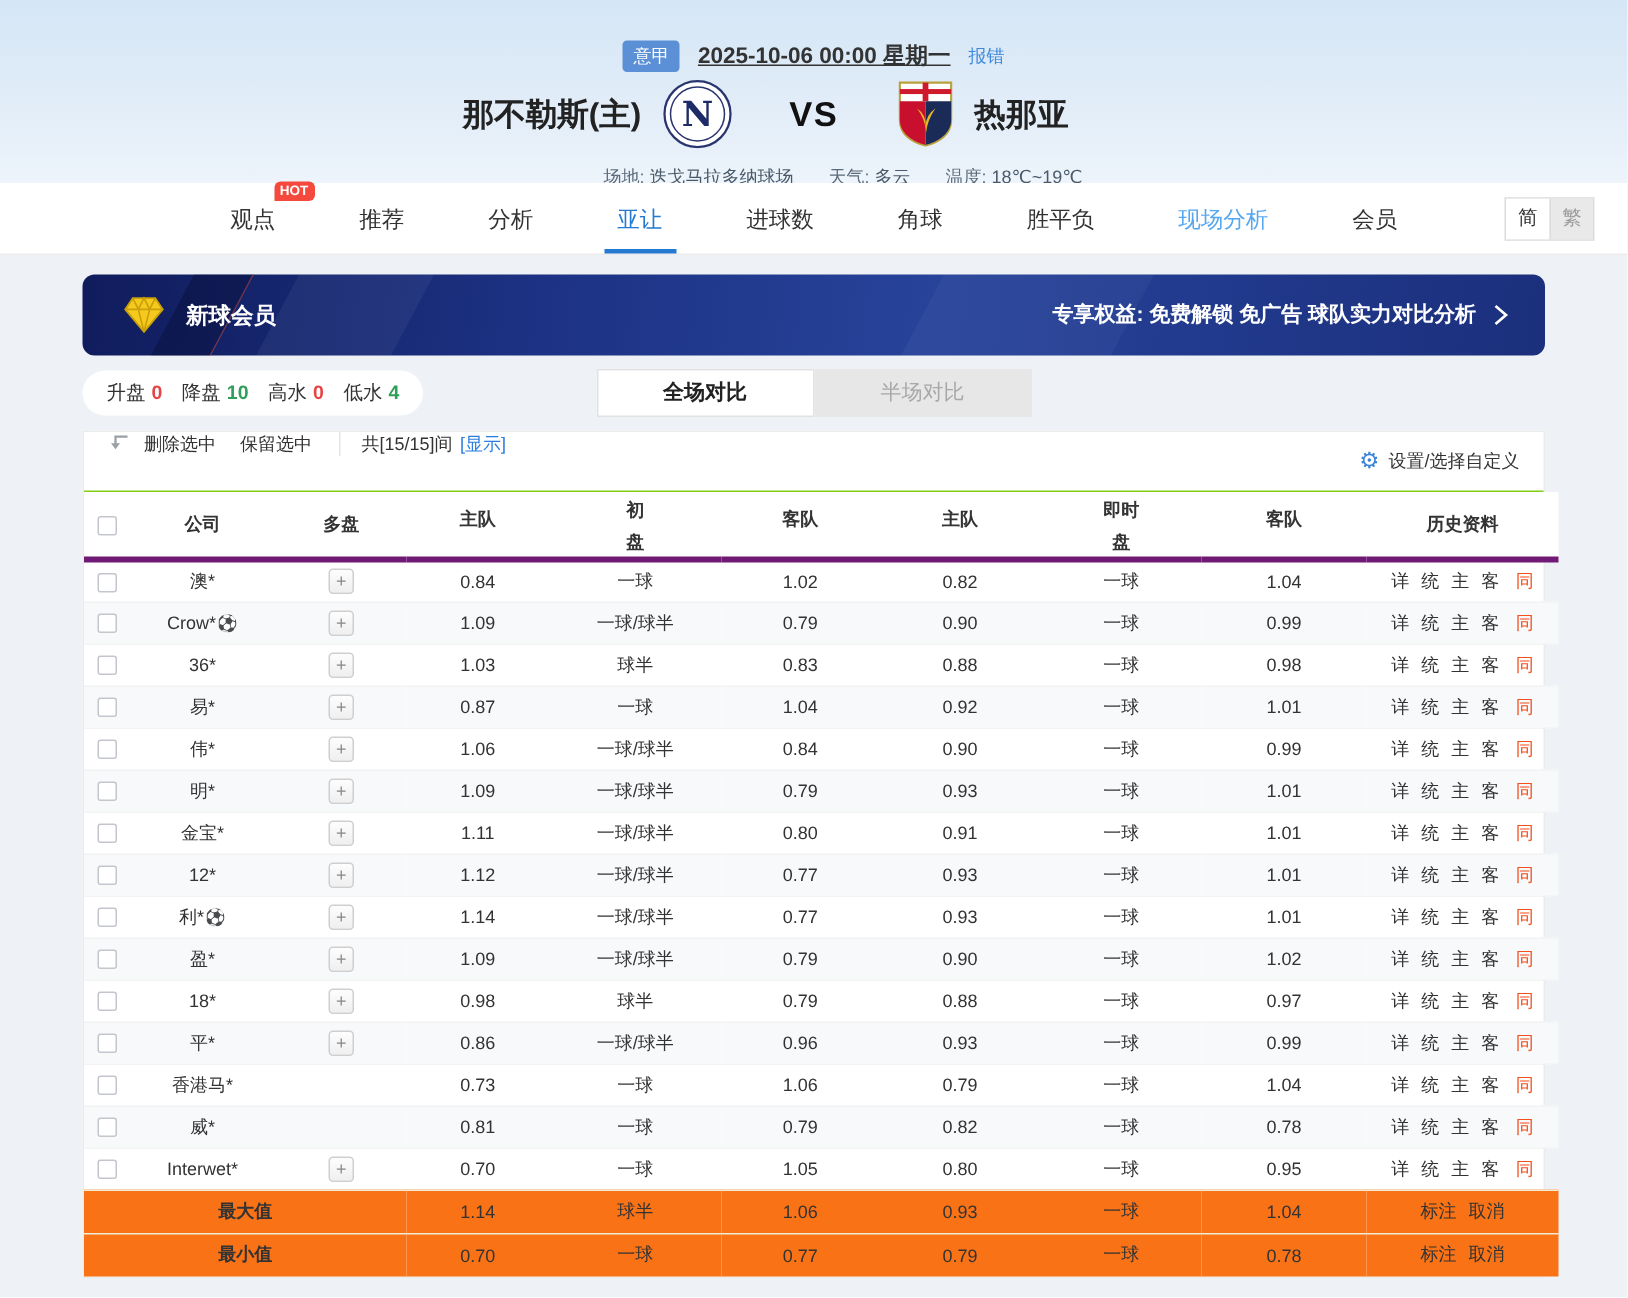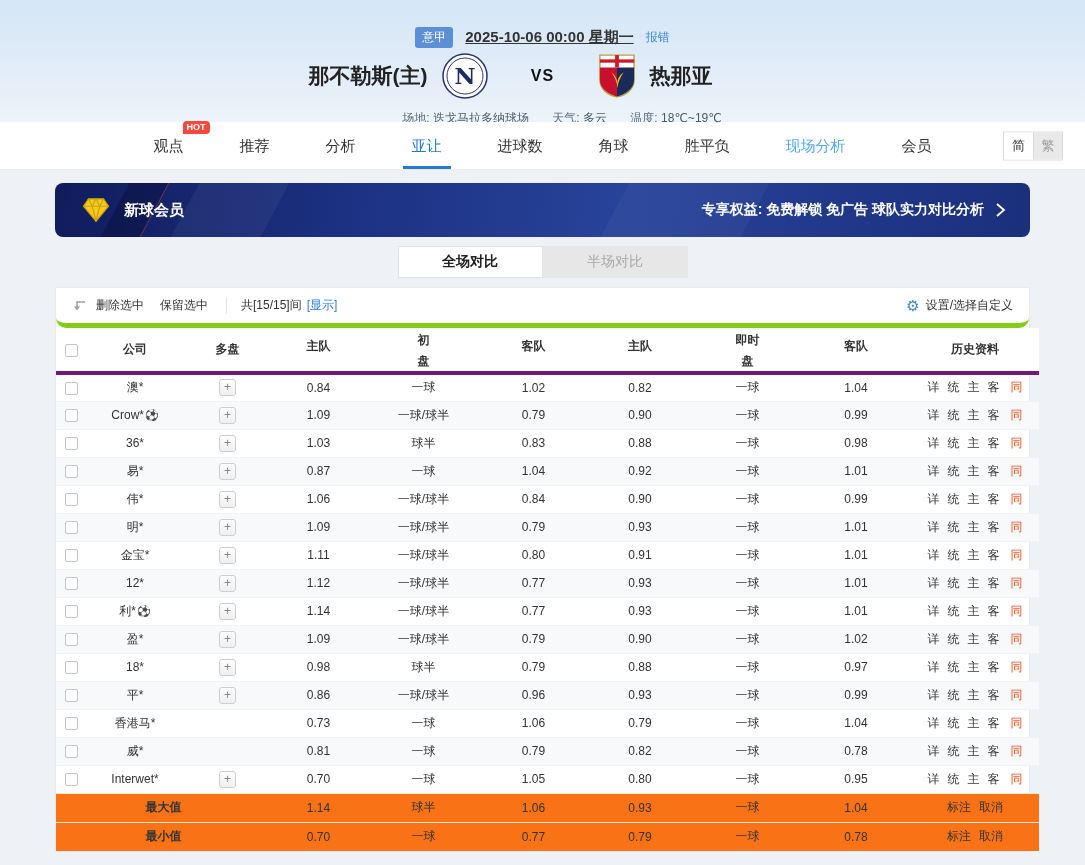--- a/index.html
+++ b/index.html
@@ -10,21 +10,21 @@
   
   .match-header { height:122px; background:linear-gradient(180deg,#d5e6f6 0%,#e2edf8 60%,#edf4fb 100%); }
   .mh-top { display:flex; justify-content:center; align-items:center; gap:12px; padding-top:27px; }
   .league-badge { background:#5b8fd6; color:#fff; font-size:12px; padding:2px 7px; border-radius:3px; }
   .mh-date { font-size:15px; font-weight:bold; color:#333;text-decoration:underline; }
   .report-link { font-size:12px; color:#3d8add; }
   .mh-teams { display:flex; justify-content:center; align-items:center; margin-top:5px; }
   .team-home { width:430px; display:flex; justify-content:flex-end; align-items:center; gap:14px; }
   .team-away { width:430px; display:flex; justify-content:flex-start; align-items:center; gap:14px; }
   .team-name { font-size:21px; font-weight:bold; color:#222; }
-  .vs { width:110px; text-align:center; font-size:16px; font-weight:bold; color:#111; letter-spacing:1px; }
+  .vs { width:110px; text-align:center; font-size:23px; font-weight:bold; color:#111; letter-spacing:1px; }
   .mh-meta { text-align:center; margin-top:11px; font-size:12px; color:#5c6b7c;padding-left:39px; }
   .mh-meta b { font-weight:normal; color:#4a5a6a; }
   .mh-meta .pair { margin:0 10px; }
 
   
   .nav-bar { height:48px; background:#fff; border-bottom:1px solid #ececec; position:relative; display:flex; align-items:center; justify-content:center; }
   .nav-tabs { display:flex; gap:48px; }
   .nav-tab { position:relative; font-size:15px; color:#333; padding:14px 4px 13px; cursor:pointer; }
   .nav-tab.active .nav-tab-label { color:#2479d0; }
   .nav-tab.active::after { content:""; position:absolute; left:50%; transform:translateX(-50%); bottom:0; width:48px; height:3px; background:#2479d0; }
@@ -52,21 +52,21 @@
   .filter-row { position:relative; height:32px; margin-top:9px; display:flex; align-items:center; }
   .filter-pill { background:#fff; border-radius:16px; height:30px; display:flex; align-items:center; padding:0 16px; gap:13px; font-size:13px; color:#333; }
   .filter-item .f-value { font-weight:bold; margin-left:4px; }
   .scope-tabs { position:absolute; left:50%; transform:translateX(-50%); display:flex; }
   .scope-tab { width:145px; height:32px; display:flex; align-items:center; justify-content:center; font-size:14px; cursor:pointer; }
   .scope-tab.active { background:#fff; border:1px solid #e2e2e2; color:#222; font-weight:bold; }
   .scope-tab.inactive { background:#e7e7e7; color:#a8a8a8; }
 
   
   .table-card { background:#fff; border:1px solid #ebebeb; margin-top:9px; }
-  .controls { height:40px; display:flex; align-items:center; padding:0 16px; border-bottom:5px solid #84cc16; font-size:12px; color:#333;border-radius:10px; }
+  .controls { height:40px; display:flex; padding:0 16px; border-bottom:1px solid #84cc16; font-size:12px; color:#333; }
   .controls .lbl { cursor:pointer; margin-right:16px; }
   .ctrl-divider { width:1px; height:16px; background:#e4e4e4; margin:0 14px 0 2px; }
   .show-link { color:#2b7de0; margin-left:5px; }
   .ctrl-right { margin-left:auto; display:flex; align-items:center; gap:6px; cursor:pointer; }
   .gear { color:#3d85d8; font-size:15px; line-height:1; }
 
   table { width:100%; border-collapse:collapse; font-size:12px; color:#333; table-layout:fixed; }
   thead th { font-weight:bold; background:#fff; }
   thead tr:first-child th { height:24px; vertical-align:middle; }
   thead tr:last-child th { height:21px; vertical-align:middle; }
@@ -185,20 +185,26 @@
     </div>
     <div class="vb-right">
       <span class="vb-benefits">专享权益: 免费解锁 免广告 球队实力对比分析</span>
       <svg width="12" height="16" viewBox="0 0 12 16">
         <polyline points="3,2 10,8 3,14" fill="none" stroke="#fff" stroke-width="1.8"></polyline>
       </svg>
     </div>
   </div>
 
   <div class="filter-row">
+    <div class="filter-pill">
+        <span class="filter-item"><span class="f-label">升盘</span><span class="f-value" style="color: rgb(230, 69, 69);">0</span></span>
+        <span class="filter-item"><span class="f-label">降盘</span><span class="f-value" style="color: rgb(47, 160, 90);">10</span></span>
+        <span class="filter-item"><span class="f-label">高水</span><span class="f-value" style="color: rgb(230, 69, 69);">0</span></span>
+        <span class="filter-item"><span class="f-label">低水</span><span class="f-value" style="color: rgb(47, 160, 90);">4</span></span>
+      </div>
     <div class="scope-tabs">
       <div class="scope-tab active">全场对比</div>
       <div class="scope-tab inactive">半场对比</div>
     </div>
   </div>
 
   <div class="table-card">
     <div class="controls">
       <svg width="15" height="14" viewBox="0 0 15 14" style="margin-right:9px">
         <path d="M13 3 H5 V9" fill="none" stroke="#9aa0a6" stroke-width="1.5"></path>

